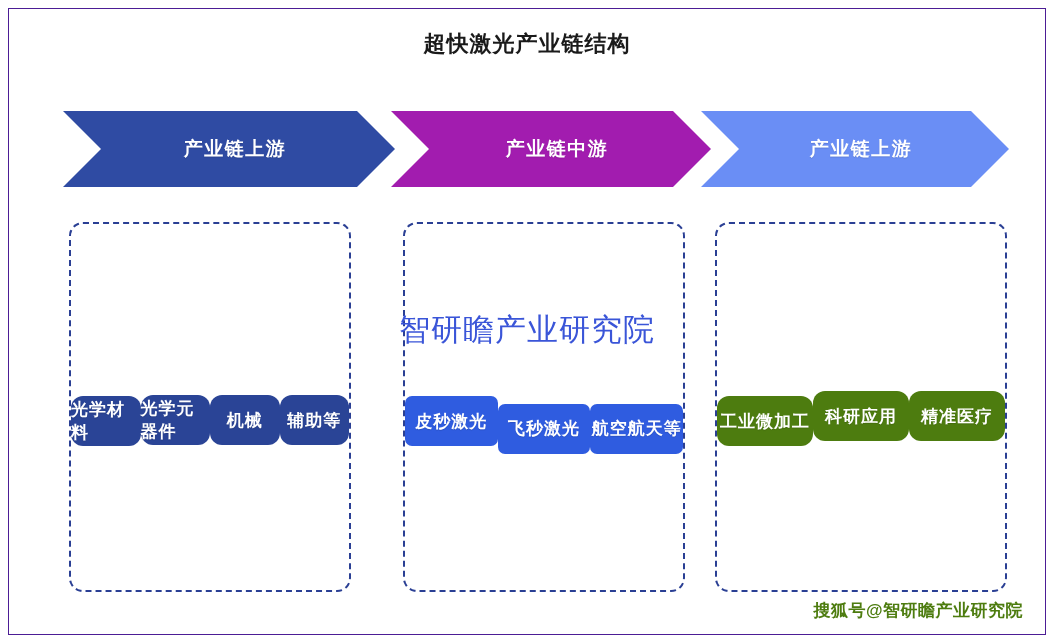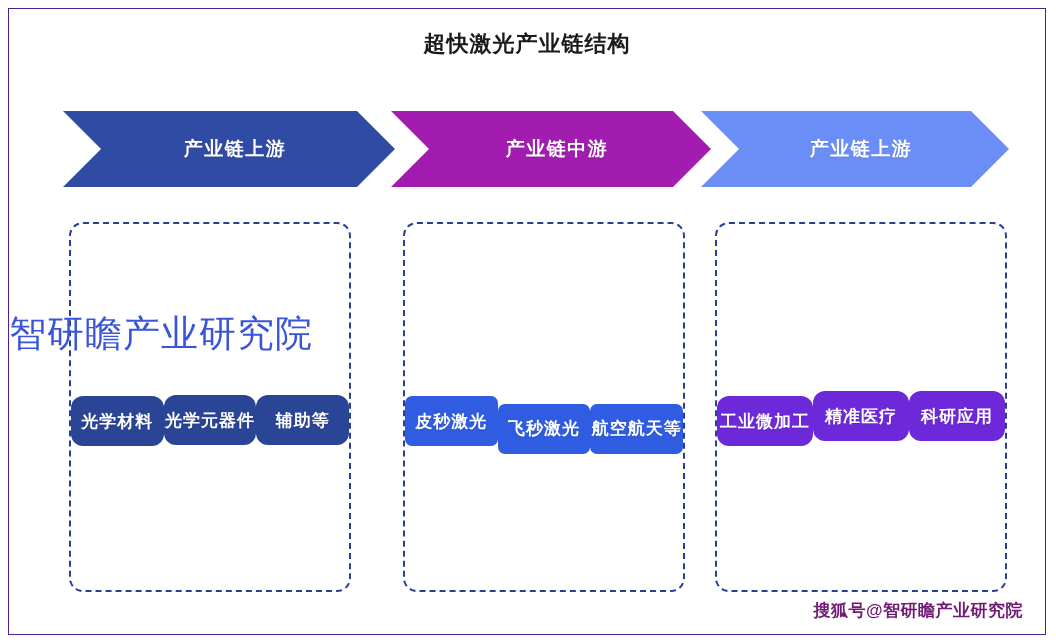--- a/index.html
+++ b/index.html
@@ -109,42 +109,43 @@
 
   
   #col-0 .pill { background: #2a4496; margin-top: 26px; }
   #col-0 .pill:first-of-type { margin-top: 28px; }
 
   
   #col-1 .pill { background: #2f5ce0; margin-top: 43px; border-radius: 7px; }
   #col-1 .pill:first-of-type { margin-top: 28px; }
 
   
-  #col-2 .pill { background: #6d28d9; margin-top: 18px; width: 222px; }
+  #col-2 .pill { background: #4d7c0f; margin-top: 18px; width: 222px; }
   #col-2 .pill:first-of-type { margin-top: 28px; }
 
   
   .watermark-center {
     position: absolute;
     left: 0;
     top: 300px;
     width: 100%;
-    font-size: 37px;
+    text-align: center;
+    font-size: 31px;
     color: #3a55d8;
     letter-spacing: 1px;
     pointer-events: none;
     white-space: nowrap;
   }
   .watermark-footer {
     position: absolute;
     right: 22px;
     bottom: 12px;
     font-size: 17px;
     font-weight: bold;
-    color: #701a75;
+    color: #4d7c0f;
     letter-spacing: 0.5px;
     white-space: nowrap;
     text-align: center;
   }
 </style>
 </head>
 <body>
 
 <div class="canvas">
 
@@ -160,33 +161,34 @@
     <div class="chevron" id="chev-2">
       <span class="chev-label">产业链上游</span>
     </div>
   </div>
 
   <div class="columns">
 
     <div class="col-box" id="col-0">
       <div class="pill">光学材料</div>
       <div class="pill">光学元器件</div>
+      <div class="pill">机械</div>
       <div class="pill">辅助等</div>
     </div>
 
     <div class="col-box" id="col-1">
       <div class="pill">皮秒激光</div>
       <div class="pill">飞秒激光</div>
       <div class="pill">航空航天等</div>
     </div>
 
     <div class="col-box" id="col-2">
       <div class="pill">工业微加工</div>
+      <div class="pill">科研应用</div>
       <div class="pill">精准医疗</div>
-      <div class="pill">科研应用</div>
     </div>
 
   </div>
 
   <div class="watermark-center">智研瞻产业研究院</div>
   <div class="watermark-footer">搜狐号@智研瞻产业研究院</div>
 
 </div>
 
 </body></html>

